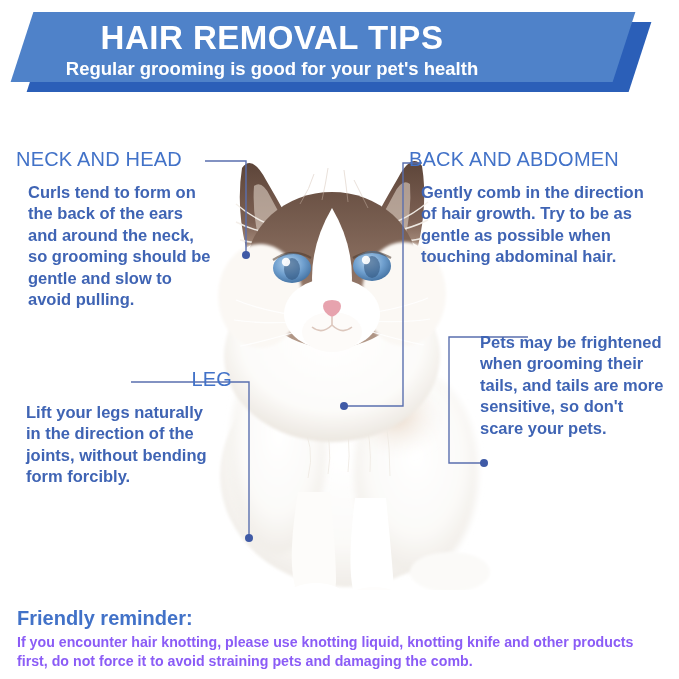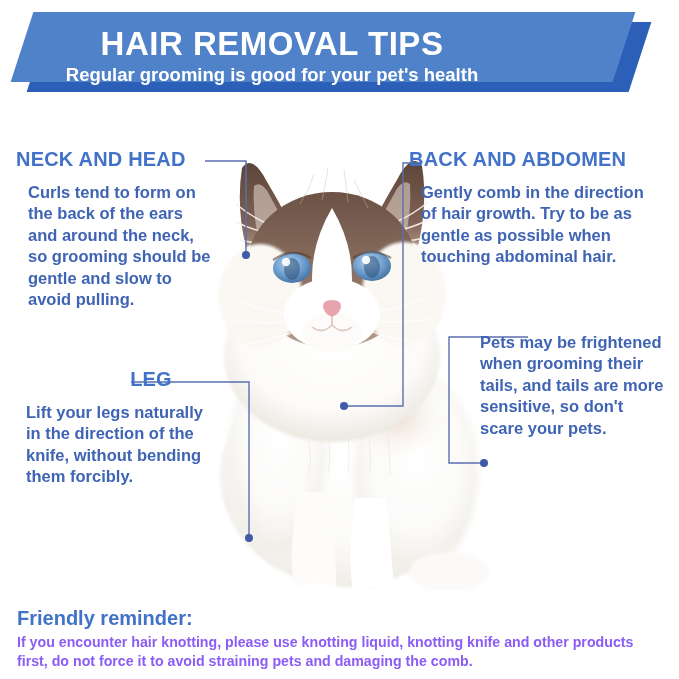--- a/index.html
+++ b/index.html
@@ -50,21 +50,20 @@
     left: 0;
     top: 12px;
     width: 544px;
     height: 76px;
     display: flex;
     flex-direction: column;
     align-items: center;
     justify-content: center;
     color: #ffffff;
     text-align: center;
-    margin-top: 6px;
   }
   .banner-title {
     font-size: 33px;
     font-weight: bold;
     letter-spacing: 0.5px;
     line-height: 1.05;
     margin: 0 0 3px 0;
   }
   .banner-sub {
     font-size: 18.5px;
@@ -81,39 +80,39 @@
     width: 400px;
     height: 470px;
     overflow: hidden;
   }
 
   
   .callout { position: absolute; }
   .callout h2 {
     margin: 0 0 7px 0;
     font-size: 20px;
-    font-weight: bold;
+    font-weight: normal;
     color: #4272c8;
     letter-spacing: 0.2px;
     line-height: 1.1;
   }
   .callout p {
     margin: 12px;
     font-size: 16.5px;
     font-weight: bold;
     color: #3f64b4;
     line-height: 1.30;
   }
 
   #callout-neck  { left: 16px;  top: 148px; width: 210px; }
   #callout-back  { left: 409px; top: 148px; width: 248px; }
   #callout-tail  { left: 468px; top: 320px; width: 208px; }
   #callout-tail h2 { text-align: right; padding-right: 60px; }
   #callout-leg   { left: 14px;  top: 368px; width: 218px; }
-  #callout-leg h2 { text-align: center; padding-left: 56px; }
+  #callout-leg h2 { text-align: right; padding-left: 56px; }
 
   
   .connectors {
     position: absolute;
     left: 0; top: 0;
     width: 679px; height: 679px;
     pointer-events: none;
   }
 
   
@@ -302,21 +301,21 @@
     <h2>BACK AND ABDOMEN</h2>
     <p>Gently comb in the direction of hair growth. Try to be as gentle as possible when touching abdominal hair.</p>
   </div>
 
   <div class="callout" id="callout-tail">
     <p>Pets may be frightened when grooming their tails, and tails are more sensitive, so don't scare your pets.</p>
   </div>
 
   <div class="callout" id="callout-leg">
     <h2>LEG</h2>
-    <p>Lift your legs naturally in the direction of the knife, without bending them forcibly.</p>
+    <p>Lift your legs naturally in the direction of the joints, without bending form forcibly.</p>
   </div>
 
   <div class="footer">
     <p class="footer-title">Friendly reminder:</p>
     <p class="footer-body">If you encounter hair knotting, please use knotting liquid, knotting knife and other products first, do not force it to avoid straining pets and damaging the comb.</p>
   </div>
 
 </div>
 
 </body></html>

